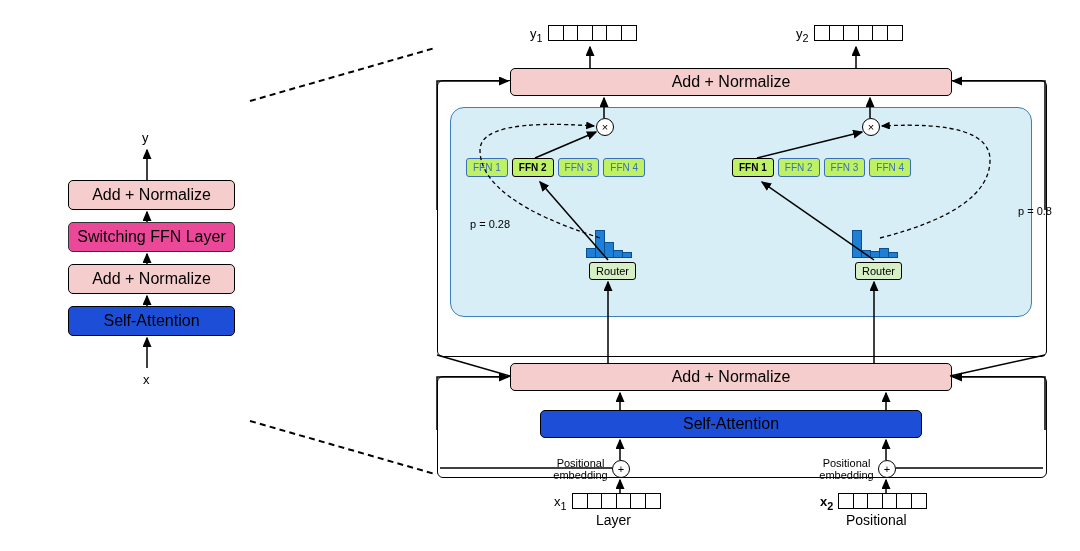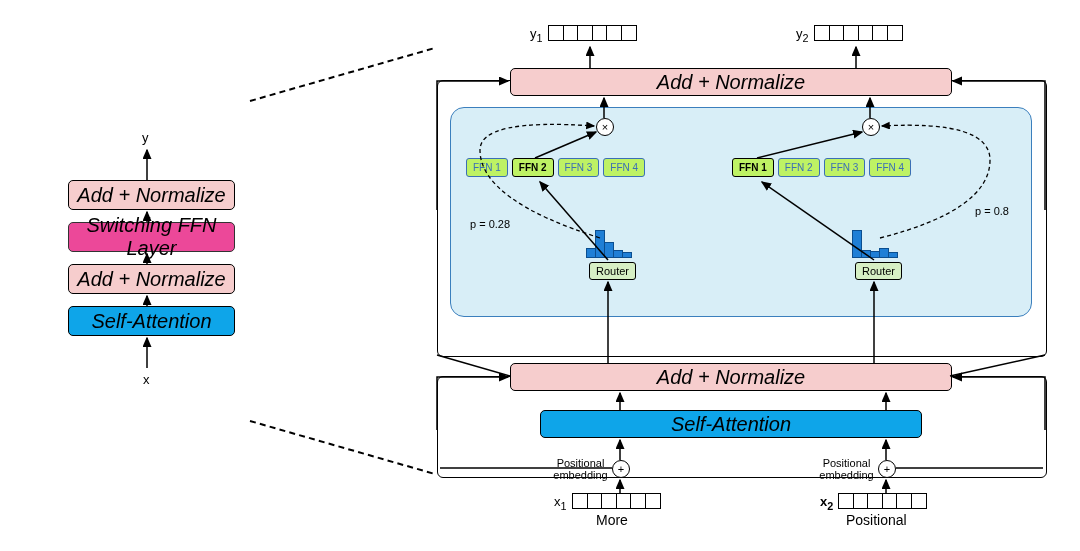--- a/index.html
+++ b/index.html
@@ -9,30 +9,29 @@
     background: #fff;
     width: 1080px;
     height: 551px;
     position: relative;
     overflow: hidden;
   }
   .abs { position: absolute; }
   .block {
     border: 1.5px solid #000;
     border-radius: 5px;
-    text-align: center;
-    font-size: 20px;
+    text-align: right;
+    font-size: 16px;
     display: flex;
     align-items: center;
     justify-content: center;
-    font-style: italic;
   }
   .pink { background: #f6cdcd; }
   .blue-light { background: #ec4899; border-color: #333; }
-  .yellow { background: #0ea5e9; }
+  .yellow { background: #1d4ed8; }
   .big-blue {
     background: #d8eef7;
     border: 1.5px solid #3b7fbd;
     border-radius: 14px;
   }
   .router-box {
     background: #d6efc4;
     border: 1px solid #000;
     border-radius: 3px;
     font-size: 11px;
@@ -151,21 +150,21 @@
 </div>
 
 <div class="abs" style="left:732px; top:158px; display:flex; gap:4px;">
   <div class="ffn active">FFN 1</div>
   <div class="ffn">FFN 2</div>
   <div class="ffn">FFN 3</div>
   <div class="ffn">FFN 4</div>
 </div>
 
 <div class="abs small-label" style="left:470px; top:218px;">p = 0.28</div>
-<div class="abs small-label" style="left:975px; top:205px;text-align:right;">p = 0.8</div>
+<div class="abs small-label" style="left:1018px; top:205px;text-align:right;">p = 0.8</div>
 
 <div class="abs hist" style="left:586px; top:230px; width:44px; height:28px;">
   <div class="bar" style="left:0px; width:8px; height:8px;"></div>
   <div class="bar" style="left:9px; width:8px; height:26px;"></div>
   <div class="bar" style="left:18px; width:8px; height:14px;"></div>
   <div class="bar" style="left:27px; width:8px; height:6px;"></div>
   <div class="bar" style="left:36px; width:8px; height:4px;"></div>
 </div>
 <div class="abs router-box" style="left:589px; top:262px;">Router</div>
 
@@ -197,21 +196,21 @@
 
 <div class="abs label" style="left:554px; top:494px;"><span>x</span><sub>1</sub></div>
 <div class="abs token-row" style="left:572px; top:493px;">
   <div class="cell"></div>
     <div class="cell"></div>
     <div class="cell"></div>
     <div class="cell"></div>
     <div class="cell"></div>
     <div class="cell"></div>
 </div>
-<div class="abs label" style="left:596px; top:512px; font-size:14px;">More</div>
+<div class="abs label" style="left:596px; top:512px; font-size:14px;">Layer</div>
 
 <div class="abs label" style="left:820px; top:494px;font-weight:bold;"><span>x</span><sub>2</sub></div>
 <div class="abs token-row" style="left:838px; top:493px;">
   <div class="cell"></div>
     <div class="cell"></div>
     <div class="cell"></div>
     <div class="cell"></div>
     <div class="cell"></div>
     <div class="cell"></div>
 </div>

